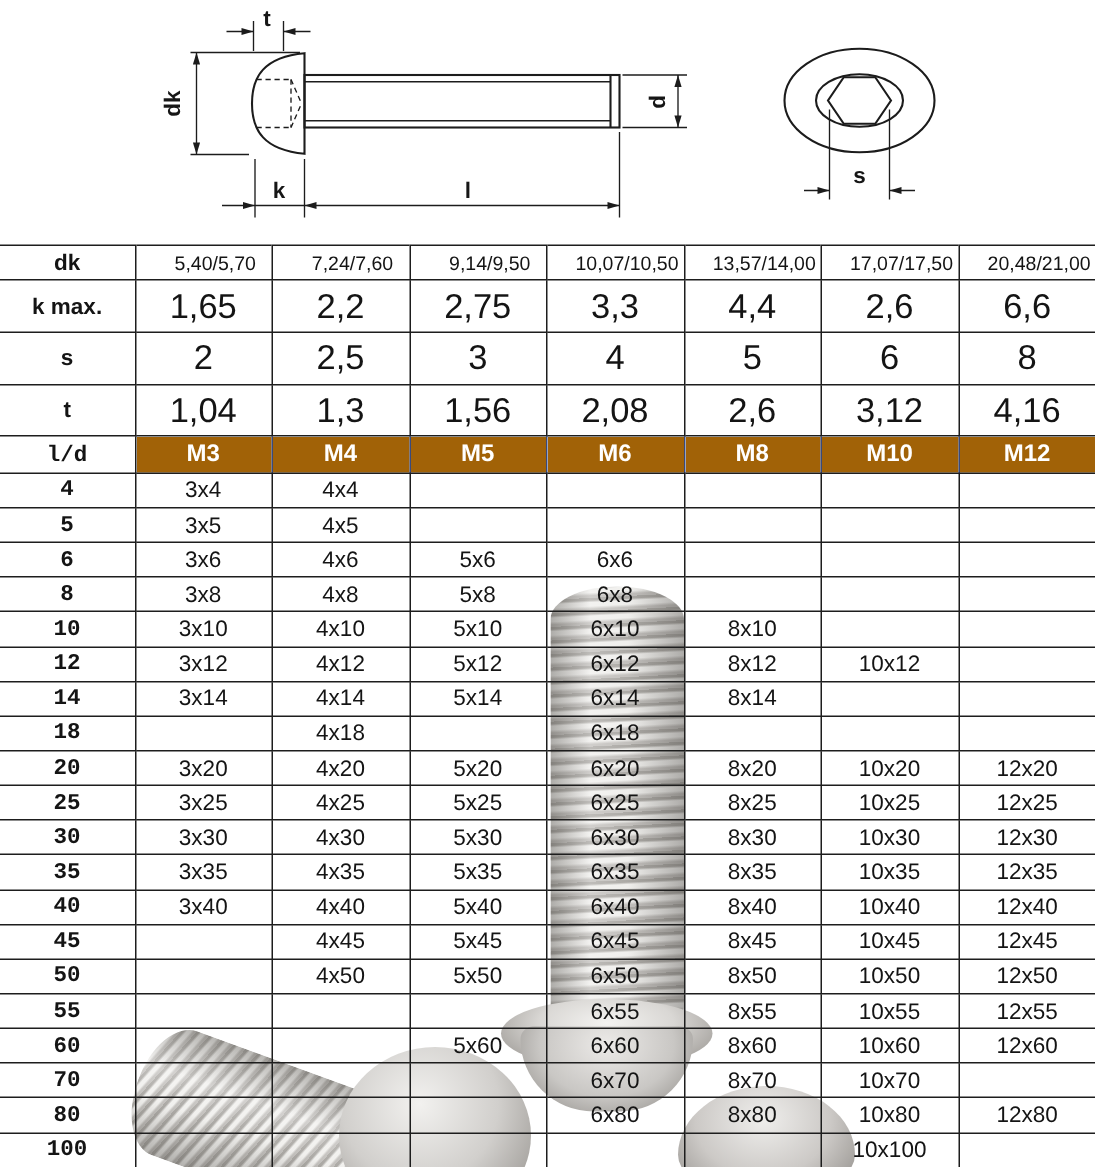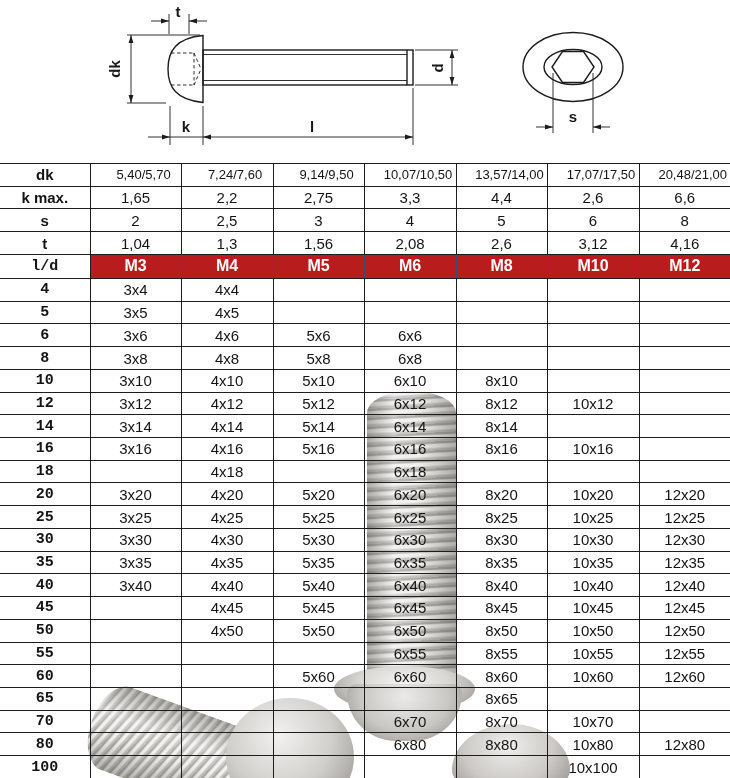--- a/index.html
+++ b/index.html
@@ -39,22 +39,22 @@
   table.spec th, table.spec td{padding:0;text-align:center;vertical-align:middle;
     border-right:1px solid #1d1d1d;border-bottom:1px solid #1d1d1d;
     font-size:15px;color:#141414;background:transparent;line-height:1;
     white-space:nowrap;overflow:hidden;}
   table.spec td:last-child, table.spec th:last-child{border-right:none;margin-left:37px;}
   th.lab{background:#6f6f6f;color:#fff;font-weight:bold;font-size:16px;
     border-bottom:1px solid #e6e8ec;border-right:1px solid #1d1d1d;}
   th.lab-navy{background:#1b2b5c;color:#fff;font-weight:bold;font-size:16px;
     border-bottom:1px solid #cdd3e2;border-right:1px solid #1d1d1d;font-family:Liberation Mono, monospace;}
   tr.row-dk td{font-size:13px;padding-left:16px;}
-  tr.row-spec-big td{font-size:15px;}
-  tr.row-md td{background:#b91c1c;color:#fff;font-weight:bold;font-size:16px;
+  tr.row-spec-big td{font-size:23px;}
+  tr.row-md td{background:#a16207;color:#fff;font-weight:bold;font-size:16px;
     border-right:1px solid #3a4a7c;border-bottom:1px solid #1d1d1d;}
 </style>
 </head>
 <body>
 
 <div class="stage">
 
   <div class="photo rod-v"></div>
   <div class="photo flange-v"></div>
   <div class="photo dome-v"></div>
@@ -257,30 +257,20 @@
           <th class="lab-navy">14</th>
           <td>3x14</td>
           <td>4x14</td>
           <td>5x14</td>
           <td>6x14</td>
           <td>8x14</td>
           <td></td>
           <td></td>
         </tr>
         <tr>
-          <th class="lab-navy">16</th>
-          <td>3x16</td>
-          <td>4x16</td>
-          <td>5x16</td>
-          <td>6x16</td>
-          <td>8x16</td>
-          <td>10x16</td>
-          <td></td>
-        </tr>
-        <tr>
           <th class="lab-navy">18</th>
           <td></td>
           <td>4x18</td>
           <td></td>
           <td>6x18</td>
           <td></td>
           <td></td>
           <td></td>
         </tr>
         <tr>
@@ -367,30 +357,20 @@
           <th class="lab-navy">60</th>
           <td></td>
           <td></td>
           <td>5x60</td>
           <td>6x60</td>
           <td>8x60</td>
           <td>10x60</td>
           <td>12x60</td>
         </tr>
         <tr>
-          <th class="lab-navy">65</th>
-          <td></td>
-          <td></td>
-          <td></td>
-          <td></td>
-          <td>8x65</td>
-          <td></td>
-          <td></td>
-        </tr>
-        <tr>
           <th class="lab-navy">70</th>
           <td></td>
           <td></td>
           <td></td>
           <td>6x70</td>
           <td>8x70</td>
           <td>10x70</td>
           <td></td>
         </tr>
         <tr>

